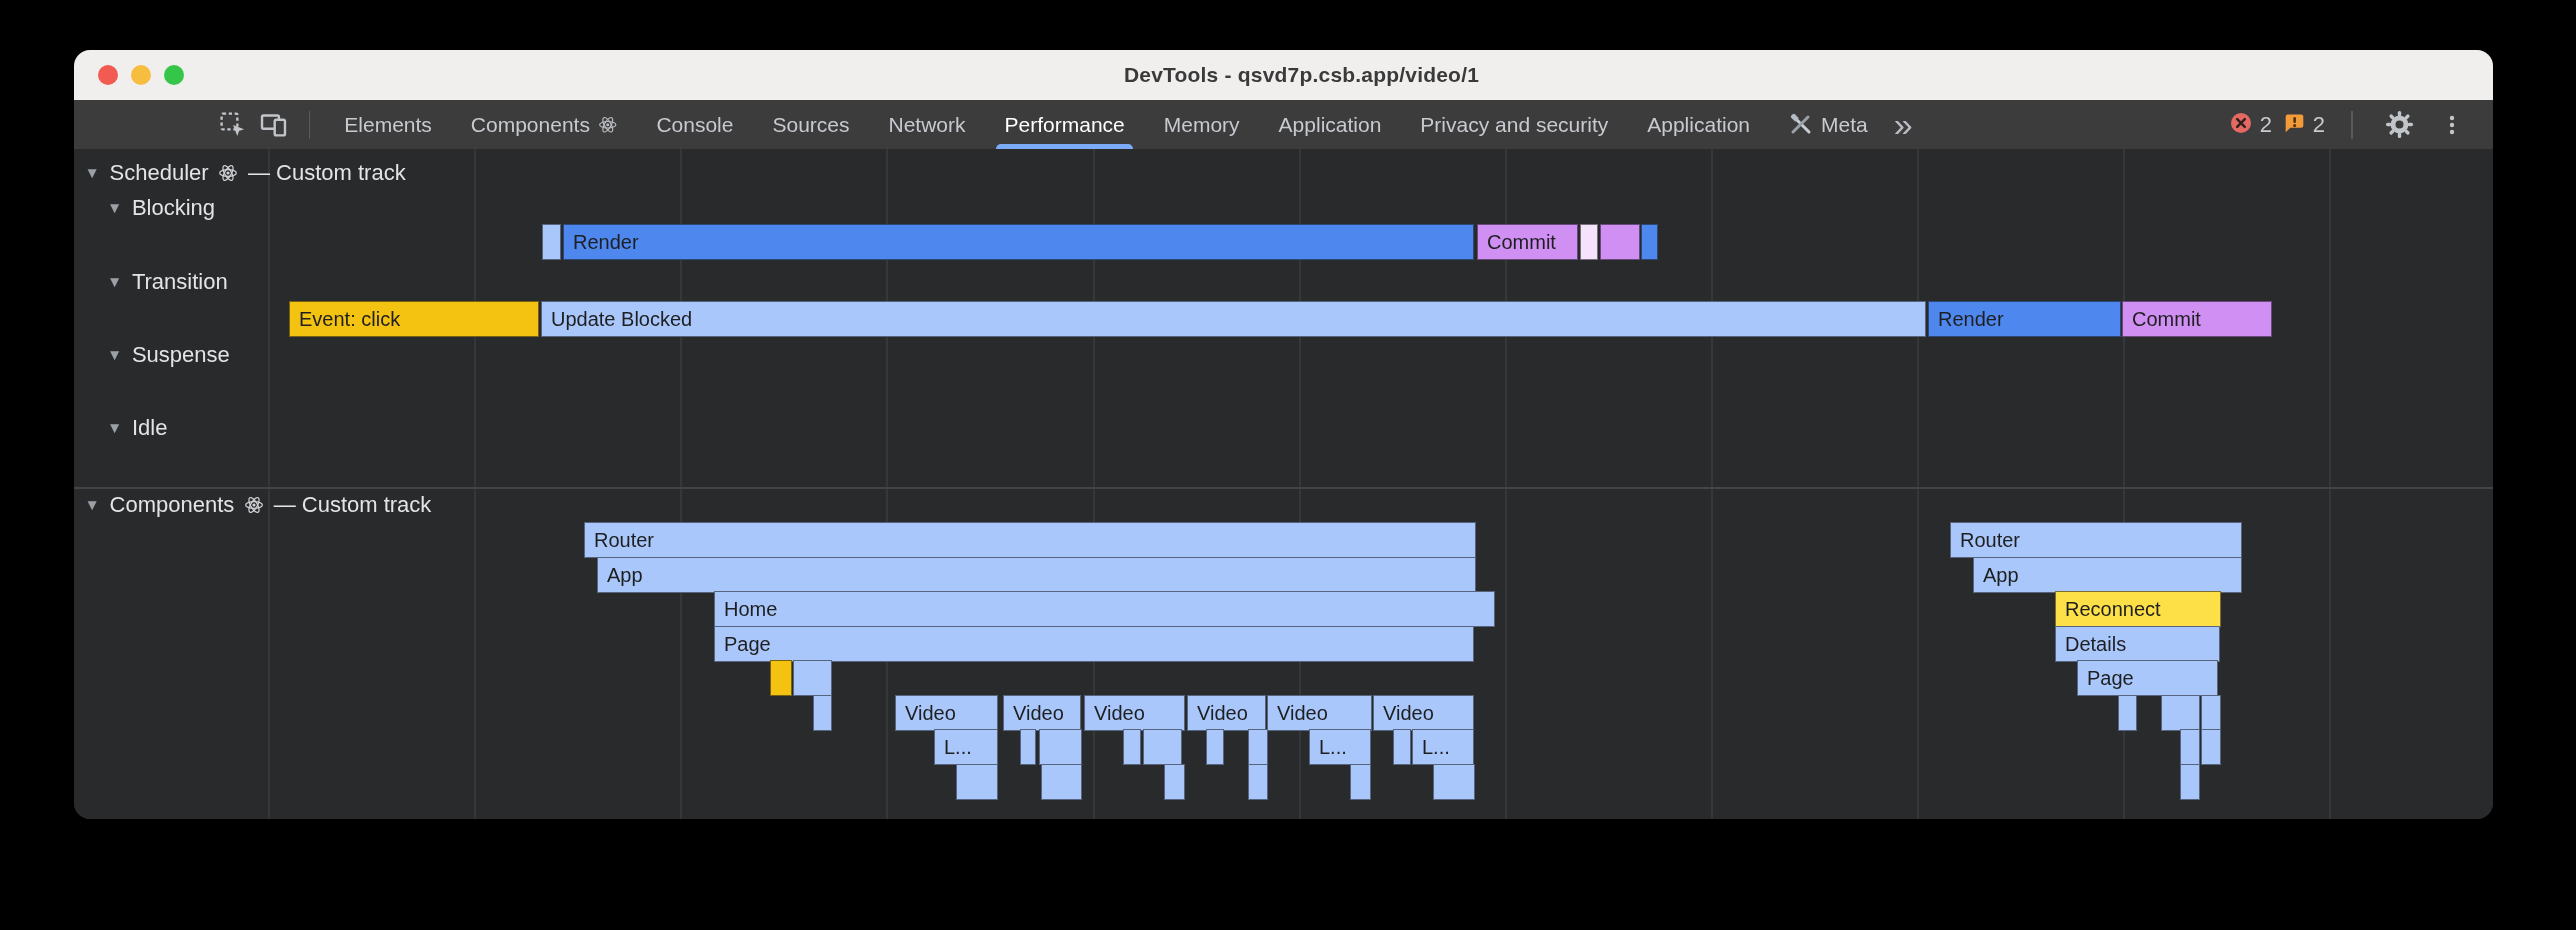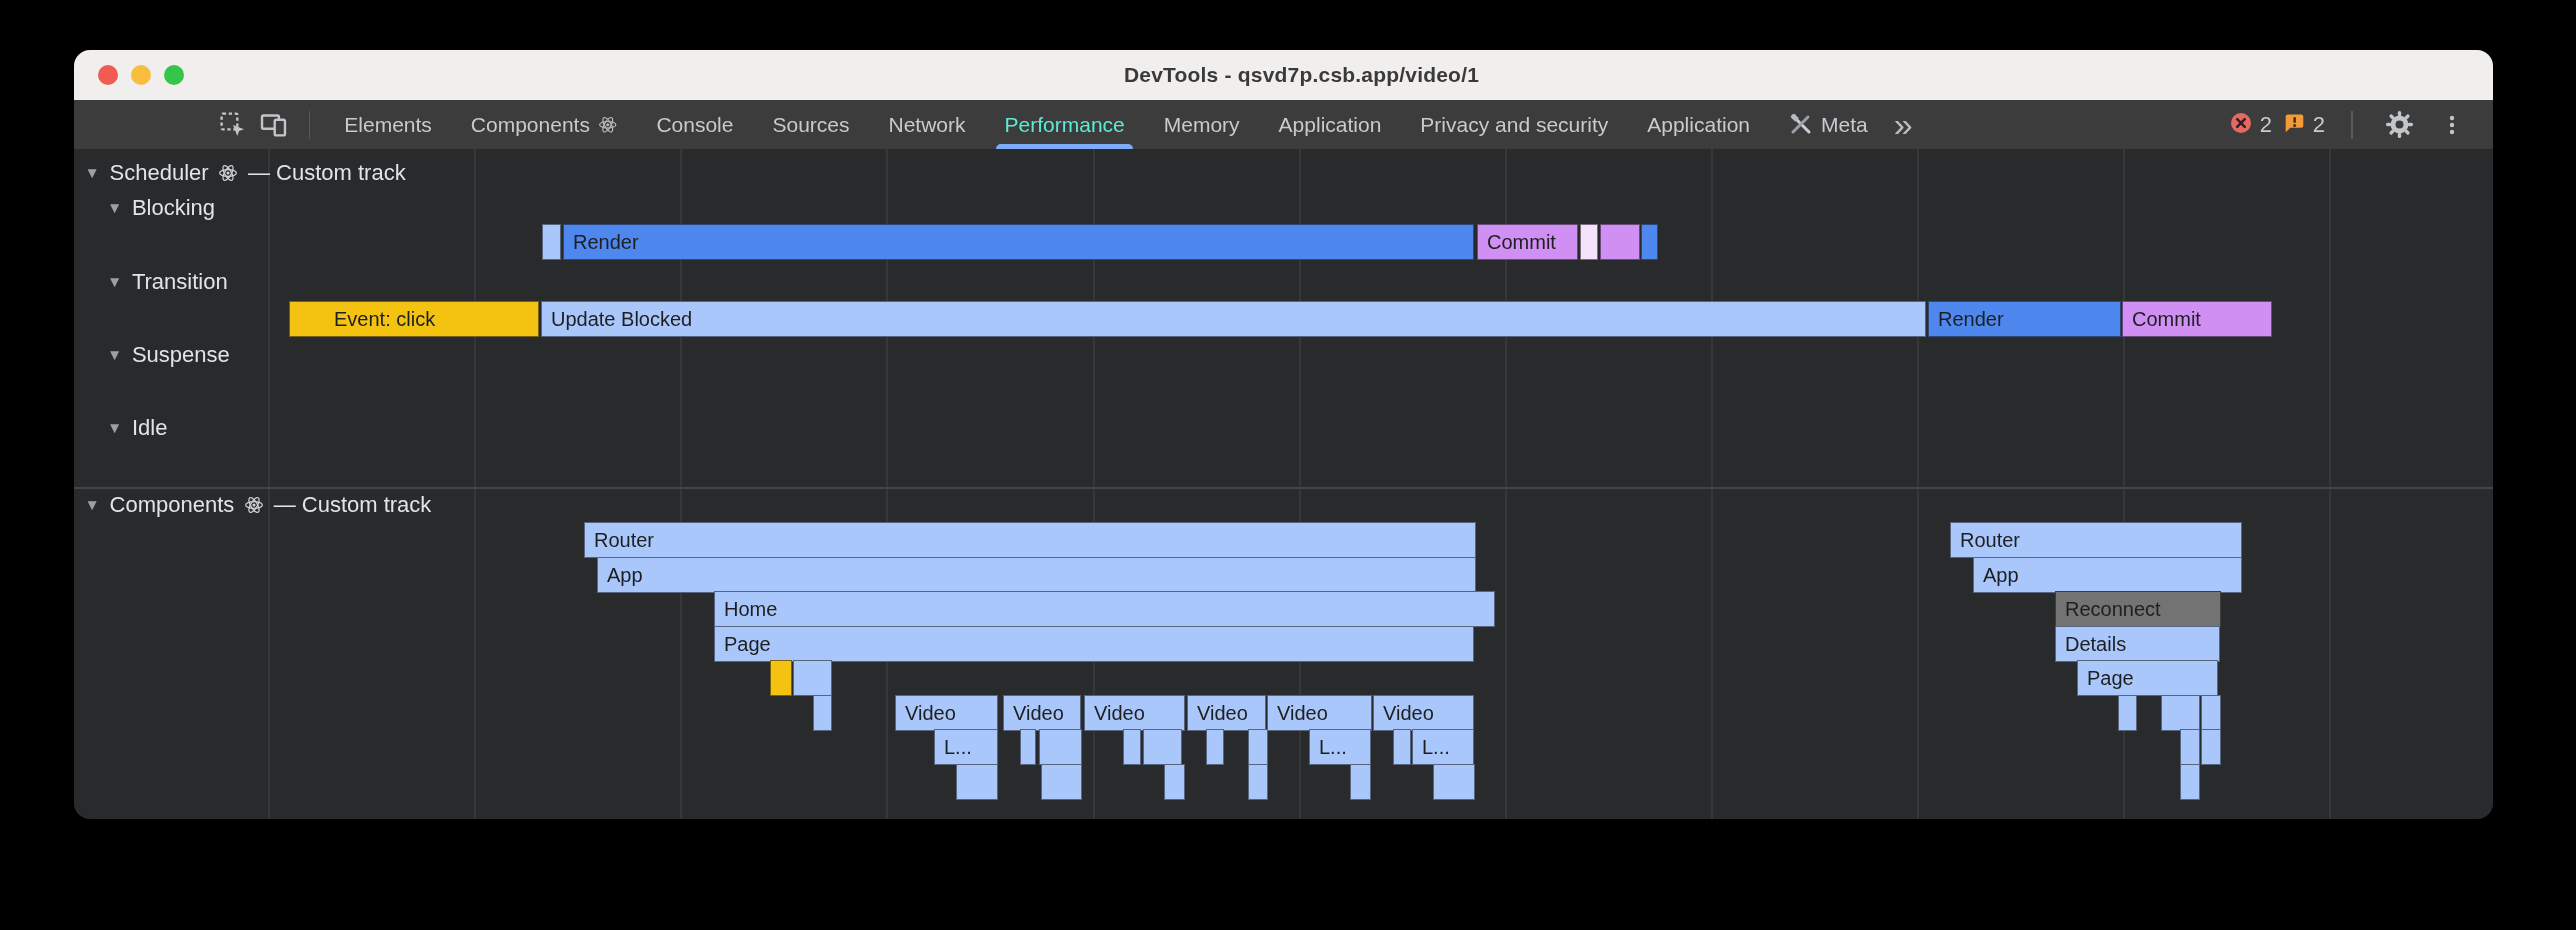--- a/index.html
+++ b/index.html
@@ -9,21 +9,21 @@
   .titlebar{height:50px;background:#f1efee;position:relative;display:flex;align-items:center;justify-content:center;padding-left:36px;}
   .traffic{position:absolute;left:24px;top:0;height:100%;display:flex;align-items:center;gap:13px;}
   .light{width:20px;height:20px;border-radius:50%;border:none;padding:0;}
   .title{font-size:21px;font-weight:bold;color:#3a3a3a;letter-spacing:0.2px;}
   
   .toolbar{height:49px;background:#3c3c3d;display:flex;align-items:center;padding:0 21px 0 138px;position:relative;}
   .icon-btn{width:41px;height:41px;display:flex;align-items:center;justify-content:center;background:none;border:none;padding:0;}
   .toolbar-sep{width:1.6px;height:28px;background:#5a5a5c;margin:0 14.6px;}
   .tab-strip{display:flex;align-items:center;height:49px;}
   .tab{position:relative;height:49px;display:flex;align-items:center;gap:8px;padding:0 19.5px;font-size:21px;color:#c7cacf;white-space:nowrap;cursor:default;}
-  .tab.active{color:#5eead4;}
+  .tab.active{color:#ffffff;}
   .tab-underline{position:absolute;left:11.4px;right:11.4px;bottom:0;height:4.9px;background:#7cacf8;border-radius:4.9px 4.9px 0 0;}
   .more-tabs{font-size:34px;color:#b9bcc1;margin-left:6.5px;line-height:49px;}
   .status{margin-left:auto;display:flex;align-items:center;gap:11.4px;}
   .badge{display:flex;align-items:center;gap:6.5px;}
   .count{font-size:22px;color:#c7cacf;}
   
   .chart{position:absolute;left:0;top:99px;right:0;bottom:0;background:#292a2c;overflow:hidden;}
   .gridline{position:absolute;top:0;bottom:0;width:1.6px;background:#35373a;}
   .track-sep{position:absolute;left:0;right:0;height:1.6px;background:#424447;}
   .track-label{position:absolute;display:flex;align-items:center;gap:9.7px;height:32px;font-size:22px;color:#e2e4e7;white-space:nowrap;}
@@ -219,21 +219,21 @@
       <div class="bar" style="left: 468px; top: 75px; width: 18.7px; background: rgb(169, 199, 250);"></div>
       <div class="bar" style="left: 489px; top: 75px; width: 911px; background: rgb(78, 136, 238);">
         <span class="bar-label">Render</span>
       </div>
       <div class="bar" style="left: 1403px; top: 75px; width: 101px; background: rgb(208, 143, 242);">
         <span class="bar-label">Commit</span>
       </div>
       <div class="bar" style="left: 1506px; top: 75px; width: 18px; background: rgb(245, 227, 252);"></div>
       <div class="bar" style="left: 1526px; top: 75px; width: 40px; background: rgb(208, 143, 242);"></div>
       <div class="bar" style="left: 1567px; top: 75px; width: 17px; background: rgb(78, 136, 238);"></div>
-      <div class="bar" style="left: 215px; top: 152px; width: 250px; background: rgb(244, 194, 17); padding-left: 35px;">
+      <div class="bar" style="left: 215px; top: 152px; width: 250px; background: rgb(244, 194, 17);">
         <span class="bar-label">Event: click</span>
       </div>
       <div class="bar" style="left: 467px; top: 152px; width: 1385px; background: rgb(169, 199, 250);">
         <span class="bar-label">Update Blocked</span>
       </div>
       <div class="bar" style="left: 1854px; top: 152px; width: 193px; background: rgb(78, 136, 238);">
         <span class="bar-label">Render</span>
       </div>
       <div class="bar" style="left: 2048px; top: 152px; width: 150px; background: rgb(208, 143, 242);">
         <span class="bar-label">Commit</span>
@@ -292,21 +292,21 @@
       <div class="bar" style="left: 1090px; top: 615px; width: 21px; background: rgb(169, 199, 250);"></div>
       <div class="bar" style="left: 1174px; top: 615px; width: 20px; background: rgb(169, 199, 250);"></div>
       <div class="bar" style="left: 1276px; top: 615px; width: 21px; background: rgb(169, 199, 250);"></div>
       <div class="bar" style="left: 1359px; top: 615px; width: 42px; background: rgb(169, 199, 250);"></div>
       <div class="bar" style="left: 1876px; top: 373px; width: 292px; background: rgb(169, 199, 250);">
         <span class="bar-label">Router</span>
       </div>
       <div class="bar" style="left: 1899px; top: 408px; width: 269px; background: rgb(169, 199, 250);">
         <span class="bar-label">App</span>
       </div>
-      <div class="bar" style="left: 1981px; top: 442px; width: 166px; background: #737373;">
+      <div class="bar" style="left: 1981px; top: 442px; width: 166px; background: #fde047;">
         <span class="bar-label">Reconnect</span>
       </div>
       <div class="bar" style="left: 1981px; top: 477px; width: 165px; background: rgb(169, 199, 250);">
         <span class="bar-label">Details</span>
       </div>
       <div class="bar" style="left: 2003px; top: 511px; width: 141px; background: rgb(169, 199, 250);">
         <span class="bar-label">Page</span>
       </div>
       <div class="bar" style="left: 2044px; top: 546px; width: 18.7px; background: rgb(169, 199, 250);"></div>
       <div class="bar" style="left: 2087px; top: 546px; width: 39px; background: rgb(169, 199, 250);"></div>

